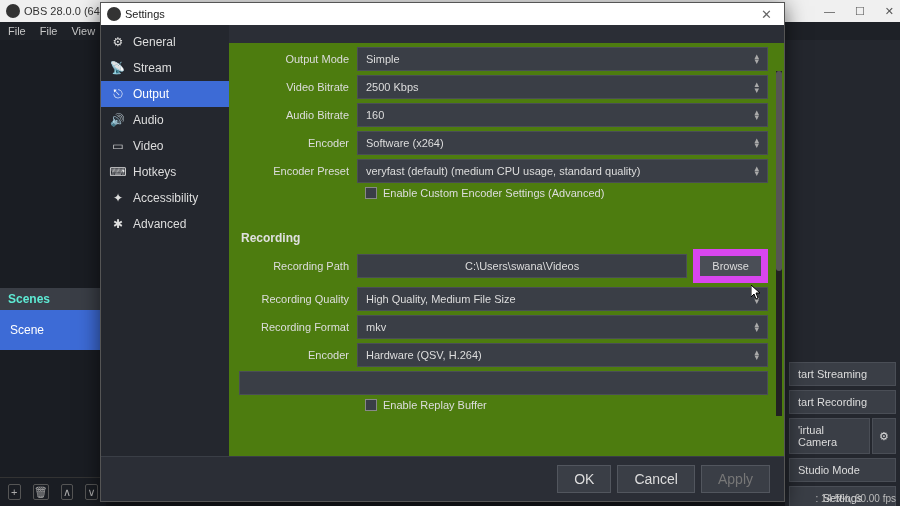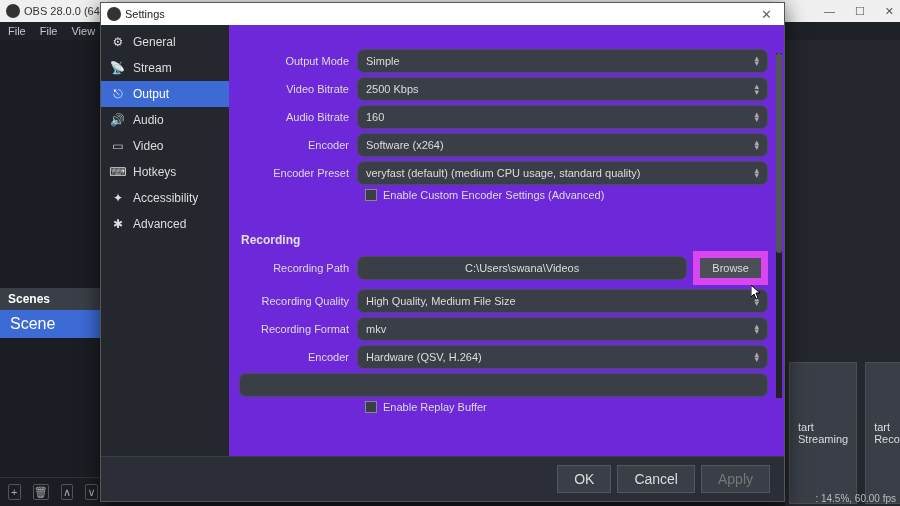--- a/index.html
+++ b/index.html
@@ -8,48 +8,48 @@
 
 .main-window { width:900px; height:506px; position:absolute; top:0; left:0; background:#1e2127; }
 .titlebar-main { height:22px; background:#f0f0f0; color:#333; display:flex; align-items:center; padding:0 6px; font-size:11px; }
 .titlebar-main .obs-logo { width:14px;height:14px;border-radius:50%;background:#333;margin-right:4px;display:inline-block }
 .titlebar-main .win-ctl { margin-left:auto; display:flex; gap:20px; color:#555; }
 .menubar { height:18px; background:#1e2127; color:#c8c8c8; display:flex; align-items:center; gap:14px; padding:0 8px; font-size:11px; }
 .mw-body { display:flex; height:calc(100% - 40px); }
 .mw-left { width:106px; background:#1a1d23; display:flex; flex-direction:column; }
 .mw-sources-hdr{ background:#2a2e36; padding:4px 6px; font-size:11px; color:#ddd; display:flex; align-items:center; gap:6px;}
 .mw-sources-hdr .cam-icon{width:12px;height:9px;border:1px solid #aaa;border-radius:2px;display:inline-block;position:relative}
-.mw-scene-hdr{background:#3a3e46;color:#ffffff;font-weight:bold;padding:4px 8px;font-size:12px}
-.mw-scene-item{background:#3d6bd6;color:#fff;padding:5px 10px;font-size:16px}
+.mw-scene-hdr{background:#3a3e46;color:#5eead4;font-weight:bold;padding:4px 8px;font-size:12px}
+.mw-scene-item{background:#3d6bd6;color:#fff;padding:13px 10px;font-size:12px}
 .mw-scene-tools{margin-top:auto;display:flex;gap:12px;padding:6px 8px;border-top:1px solid #333}
 .mw-scene-tools span{width:16px;height:16px;display:flex;align-items:center;justify-content:center;color:#aaa;border:1px solid #555;border-radius:2px;font-size:11px}
 .mw-center{flex:1;background:#17191e}
-.mw-right{width:115px;background:#24272e;display:flex;flex-direction:row;padding-top:320px}
+.mw-right{width:115px;background:#24272e;display:flex;flex-direction:column;padding-top:320px}
 .mw-right button{background:#3a3e46;border:1px solid #4a4e56;color:#ddd;padding:5px 8px;margin:2px 4px;font-size:11px;text-align:left;display:flex;align-items:center}
 .mw-right .gear-btn{width:20px;float:right;text-align:center;justify-content:center}
 .mw-right .vc-row{display:flex;margin:2px 4px}
 .mw-right .vc-row button{margin:0;flex:1}
 .mw-right .vc-row .gear-btn{flex:0 0 24px;margin-left:2px}
 .mw-footer{position:absolute;bottom:2px;right:4px;color:#bbb;font-size:10px}
 
 
 .dialog { position:absolute; left:100px; top:2px; width:685px; height:500px; background:#2b2e36; border:1px solid #555; box-shadow:0 4px 20px rgba(0,0,0,.6); display:flex; flex-direction:column; }
 .dlg-titlebar { height:22px; background:#fff; color:#222; display:flex; align-items:center; padding:0 6px; font-size:11px;}
 .dlg-titlebar .obs-logo{width:14px;height:14px;border-radius:50%;background:#333;margin-right:4px;display:inline-block}
 .dlg-titlebar .close-x{margin-left:auto;color:#666;padding:0 6px;font-size:13px}
 .dlg-body { flex:1; display:flex; overflow:hidden; }
 .nav { width:128px; background:#24272e; padding:4px 0;}
 .nav-item { display:flex; align-items:center; gap:8px; padding:6px 10px; color:#ddd; font-size:12px;}
 .nav-item.selected { background:#3d6bd6; color:#fff;}
 .nav-item .ico{width:14px;height:14px;display:inline-flex;align-items:center;justify-content:center}
-.content { flex:1; background:#6d28d9; padding:20px 16px 0 10px; overflow-y:auto; position:relative;}
+.content { flex:1; background:#4d7c0f; padding:0 16px 0 10px; overflow-y:auto; position:relative;margin-top:18px;}
 
 .row { display:flex; align-items:center; margin:4px 0;}
 .row .lbl { width:118px; text-align:right; padding-right:8px; color:#ddd; font-size:11px;}
-.row .field { flex:1;border-radius:7px; }
+.row .field { flex:1; }
 .select, .textin { background:#3a3e46; border:1px solid #4a4e56; color:#ddd; padding:4px 8px; font-size:11px; display:flex; align-items:center; height:24px;justify-content:center;}
 .select { justify-content:space-between; }
 .select .arr{font-size:9px;color:#aaa;display:flex;flex-direction:column;line-height:5px}
 .spinbox .arr{line-height:6px}
 .section-title{color:#e0e0e0;font-weight:bold;margin:8px 0 4px 2px;font-size:12px}
 .checkbox-row{display:flex;align-items:center;gap:6px;padding-left:126px;margin:4px 0;font-size:11px;color:#ddd}
 .chk{width:12px;height:12px;border:1px solid #888;background:#3a3e46;display:inline-block}
 .browse-btn{background:#4a4e56;border:7px solid #d946ef;color:#ddd;padding:4px 12px;font-size:11px;margin-left:6px}
 .dlg-footer{display:flex;justify-content:flex-end;gap:6px;padding:8px 14px;border-top:1px solid #3a3e46}
 .dlg-footer button{background:#3a3e46;border:1px solid #52565e;color:#ddd;padding:5px 16px;font-size:14px}
@@ -91,20 +91,21 @@
         <span>🗑</span>
         <span>∧</span>
         <span>∨</span>
       </div>
     </div>
     <div class="mw-center"></div>
     <div class="mw-right">
       <button>tart Streaming</button>
       <button>tart Recording</button>
       <div class="vc-row">
+        <button>'irtual Camera</button>
         <button class="gear-btn">
             <span>⚙</span>
           </button>
       </div>
       <button>Studio Mode</button>
       <button style="text-align:center;justify-content:center">Settings</button>
 
     </div>
   </div>
   <div class="mw-footer">: 14.5%, 60.00 fps</div>

